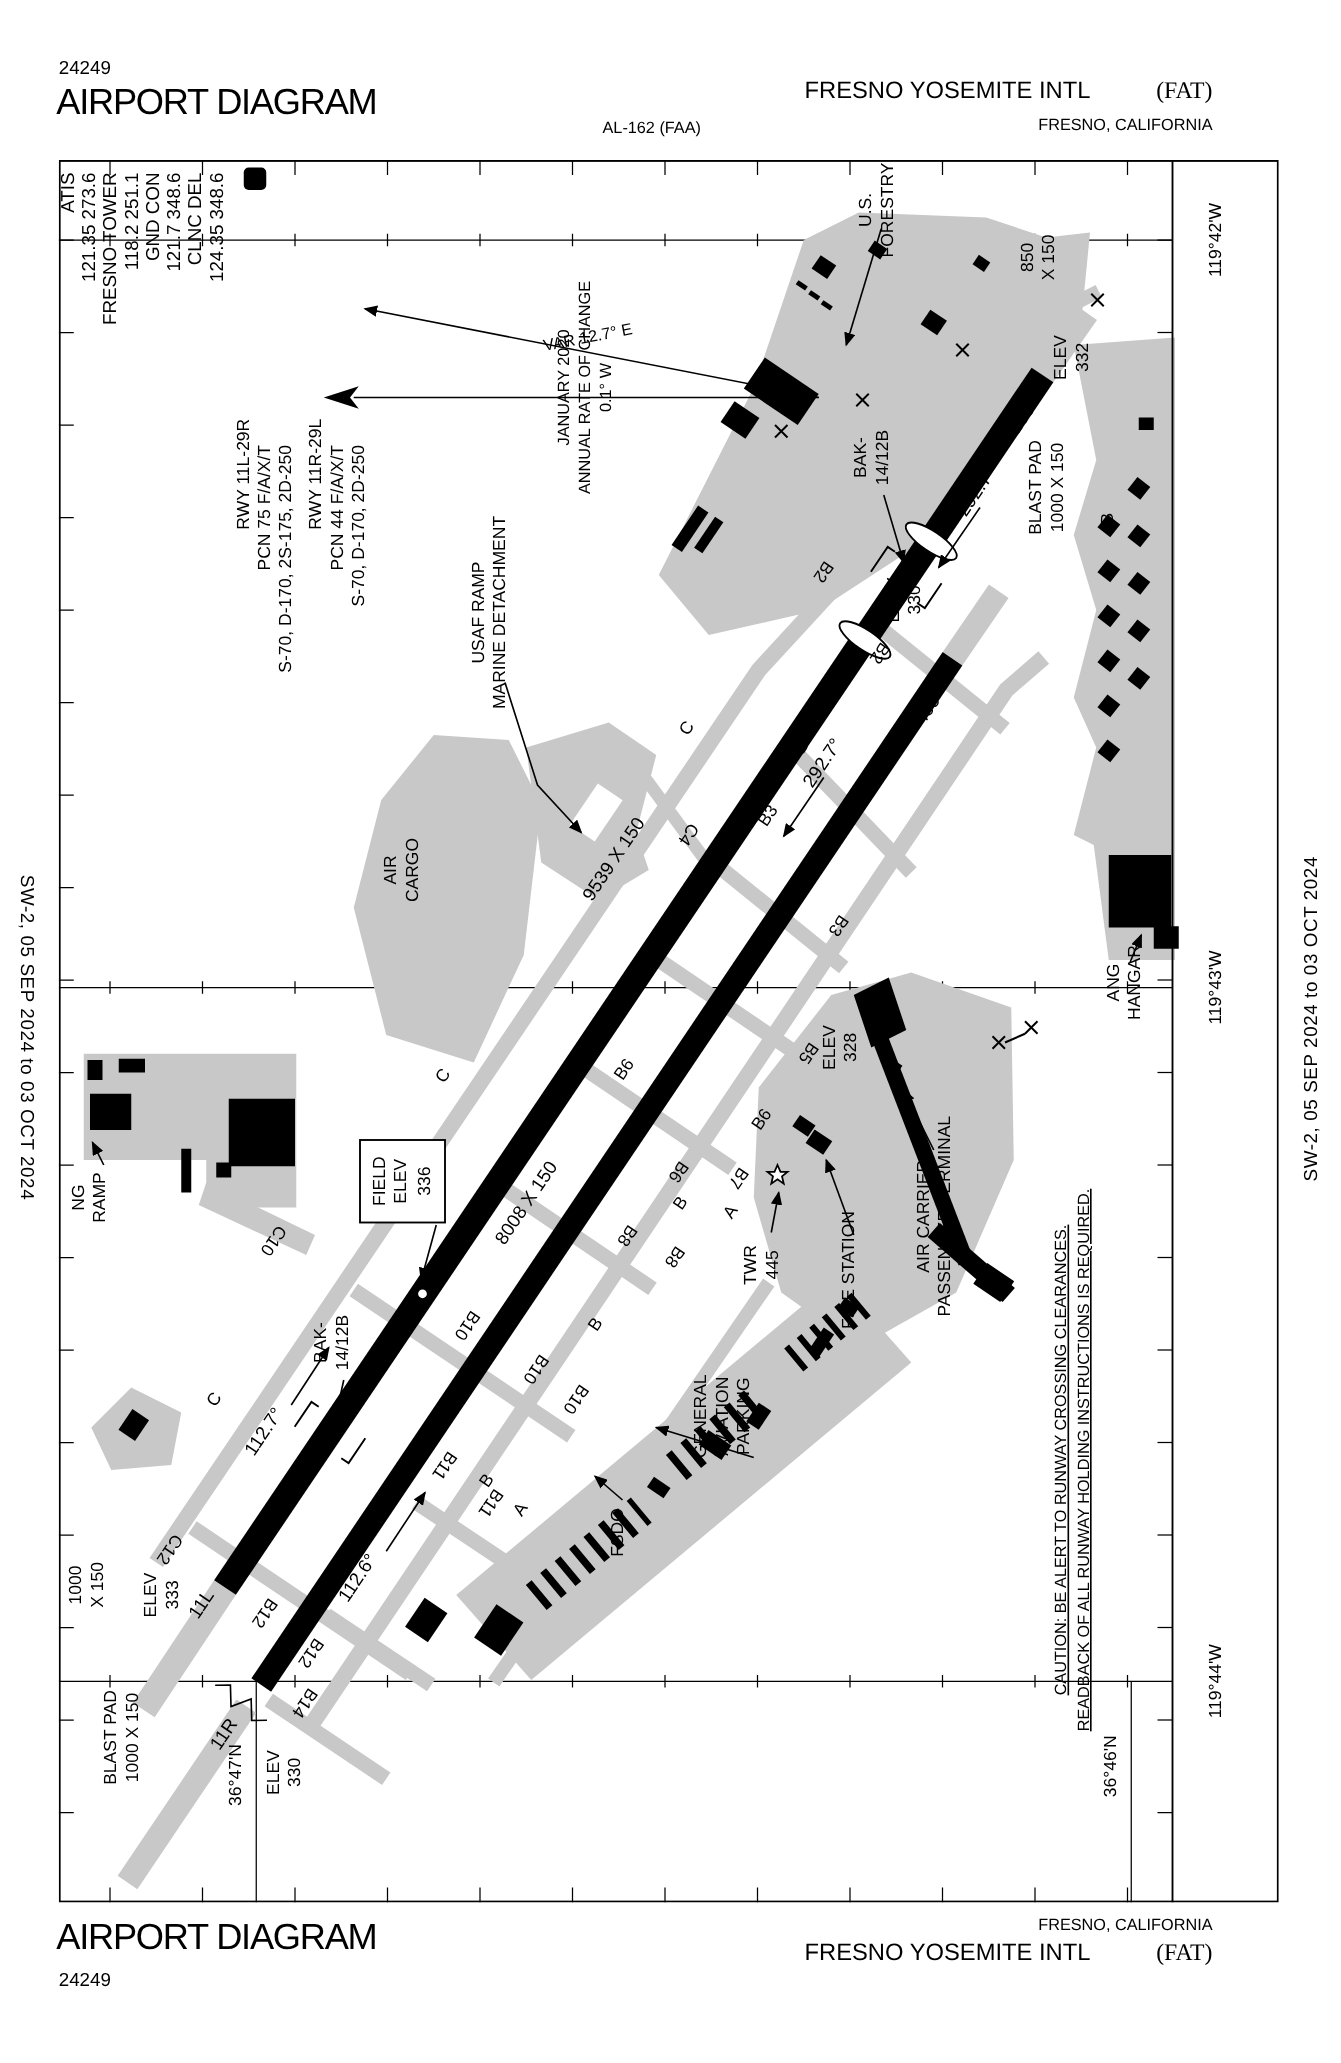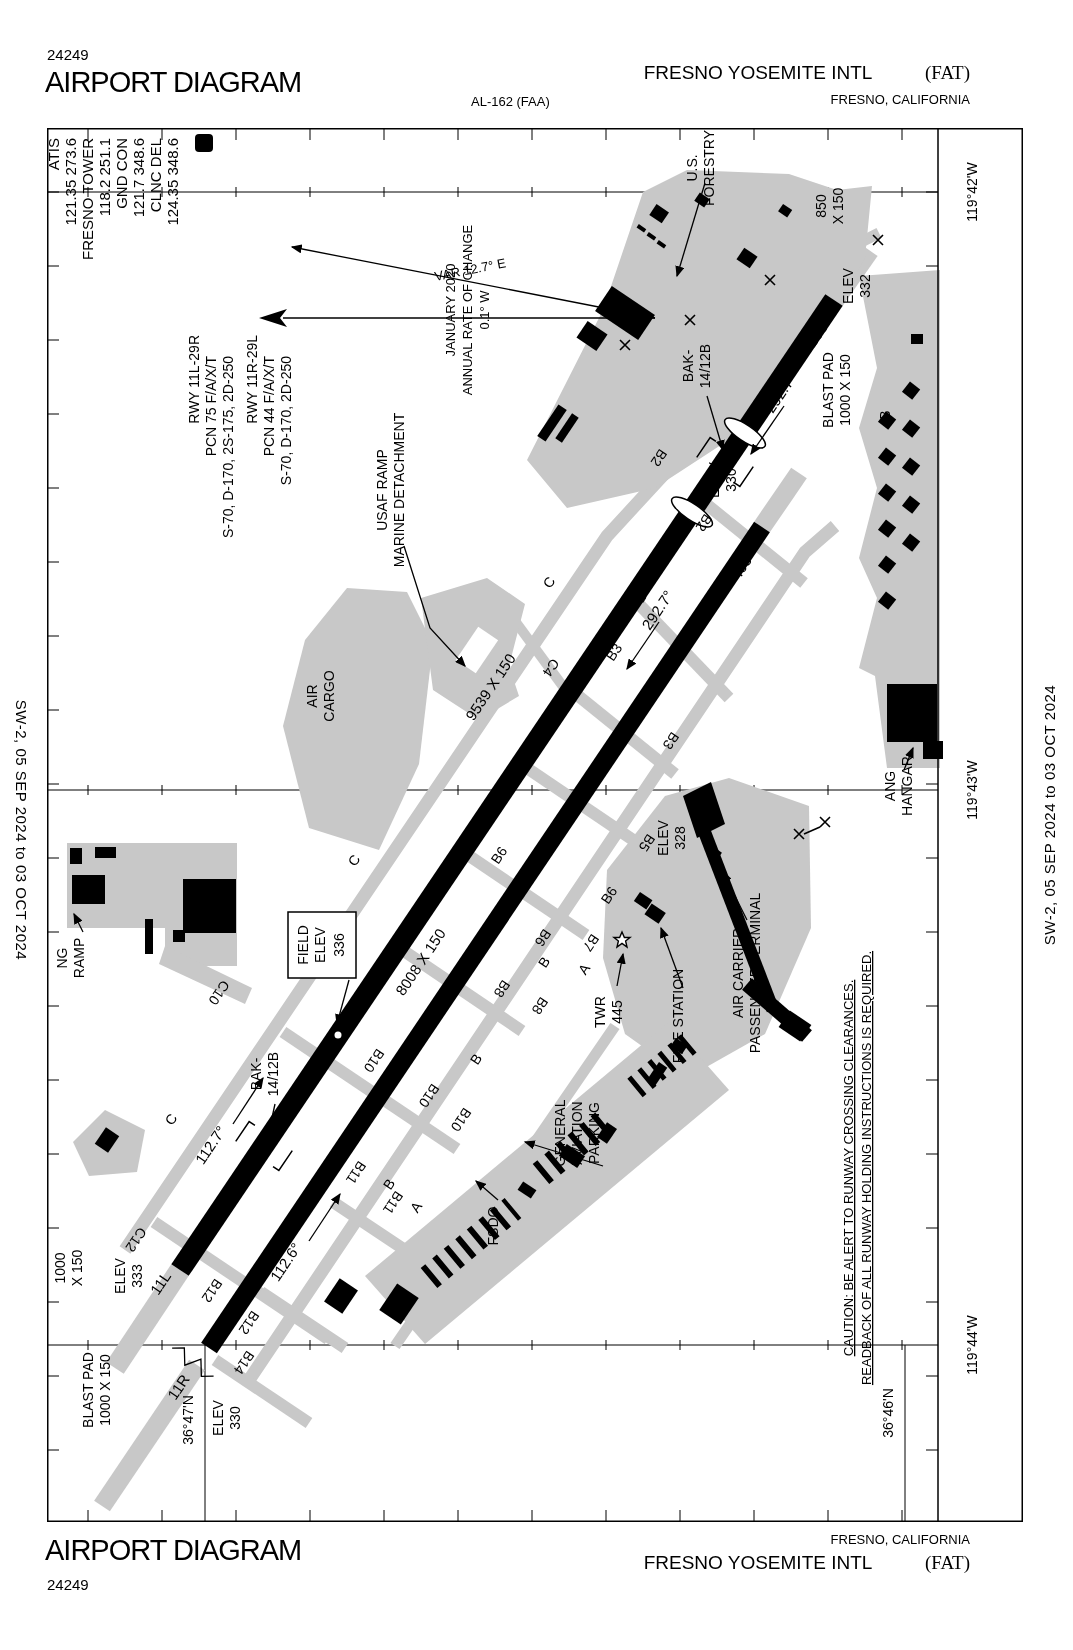--- a/index.html
+++ b/index.html
@@ -21,21 +21,21 @@
   .gln{stroke:#c8c8c8;fill:none;}
   .ldr{stroke:#000;stroke-width:1.3;fill:none;}
 </style>
 </head>
 <body>
 
 <div id="page">
 
   <div class="abs num" style="left:47px;top:46px;">24249</div>
   <div class="abs title" style="left:45px;top:66px;">AIRPORT DIAGRAM</div>
-  <div class="abs small" style="left:471px;top:94px;">AL-162 (FAA)</div>
+  <div class="abs small" style="left:482px;top:94px;">AL-162 (FAA)</div>
   <div class="abs apt" style="right:103px;top:62px;">
     <span>FRESNO YOSEMITE INTL</span>
     <span class="serif">(FAT)</span>
   </div>
   <div class="abs small" style="right:103px;top:92px;">FRESNO, CALIFORNIA</div>
 
   <div class="abs marginL">SW-2,  05 SEP 2024  to  03 OCT 2024</div>
   <div class="abs marginR">SW-2,  05 SEP 2024  to  03 OCT 2024</div>
 
   <svg id="diagram-svg" class="abs" style="left:47px;top:128px;" width="976" height="1394" viewBox="0 0 976 1394">

